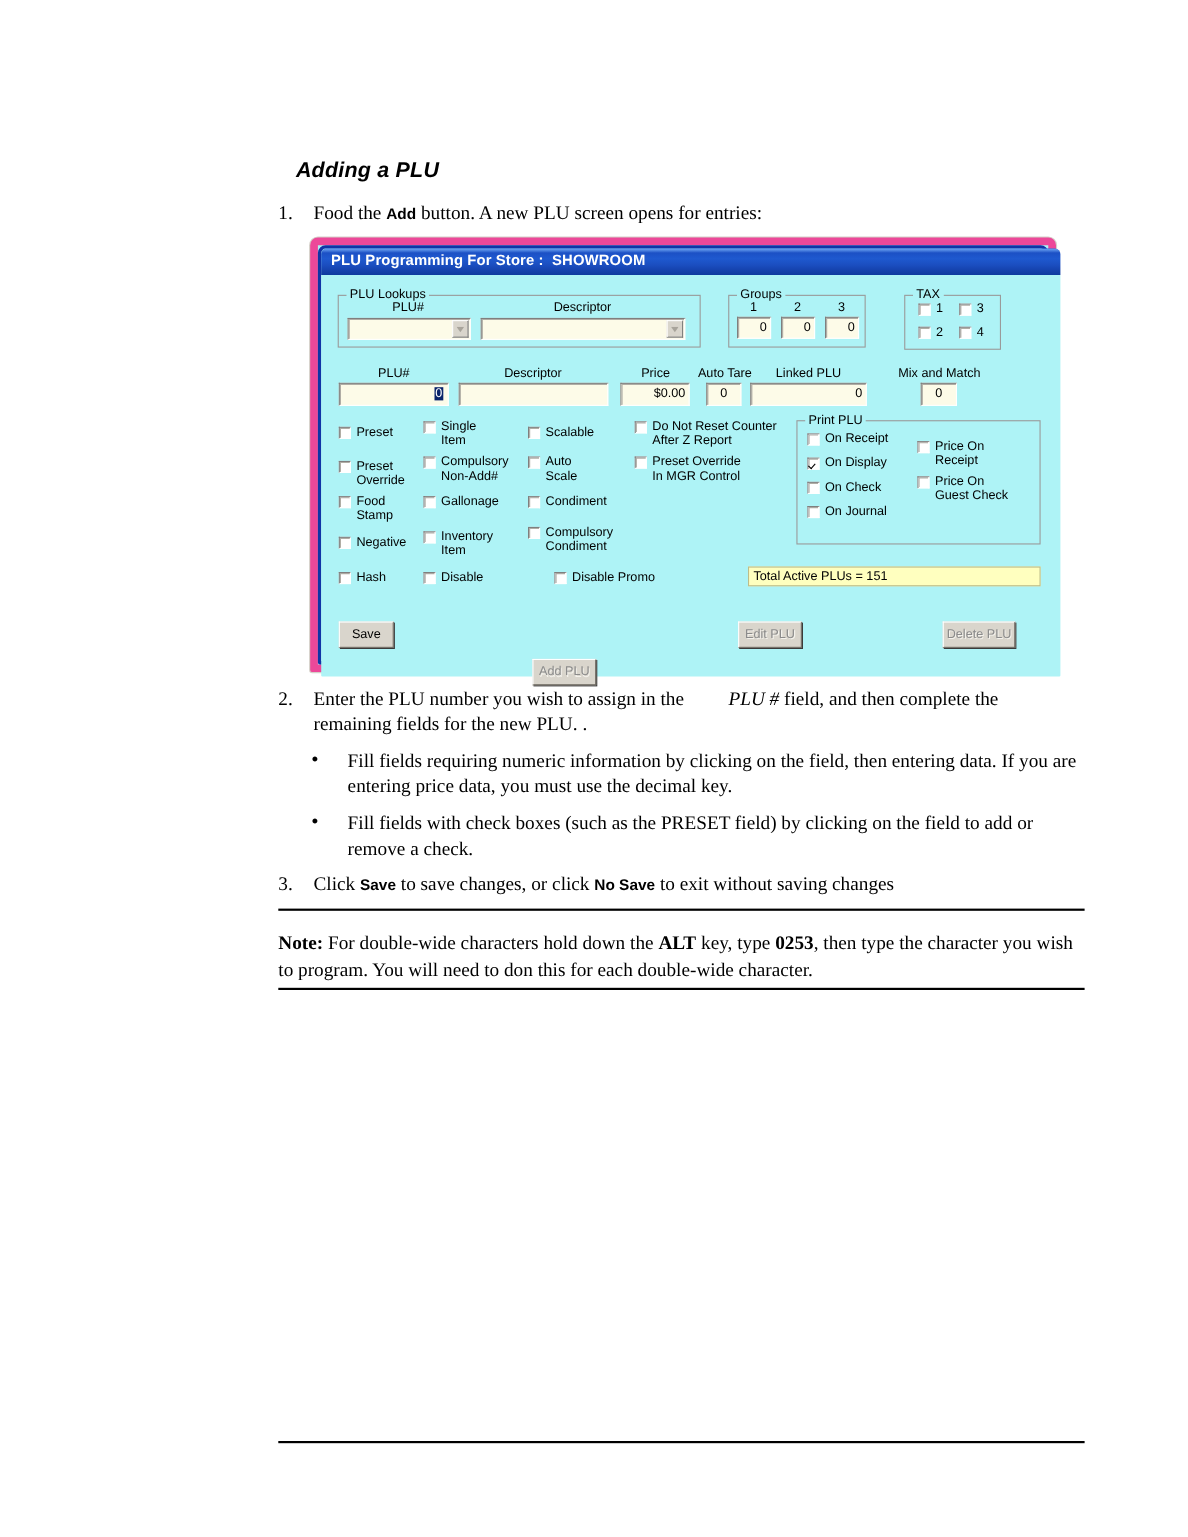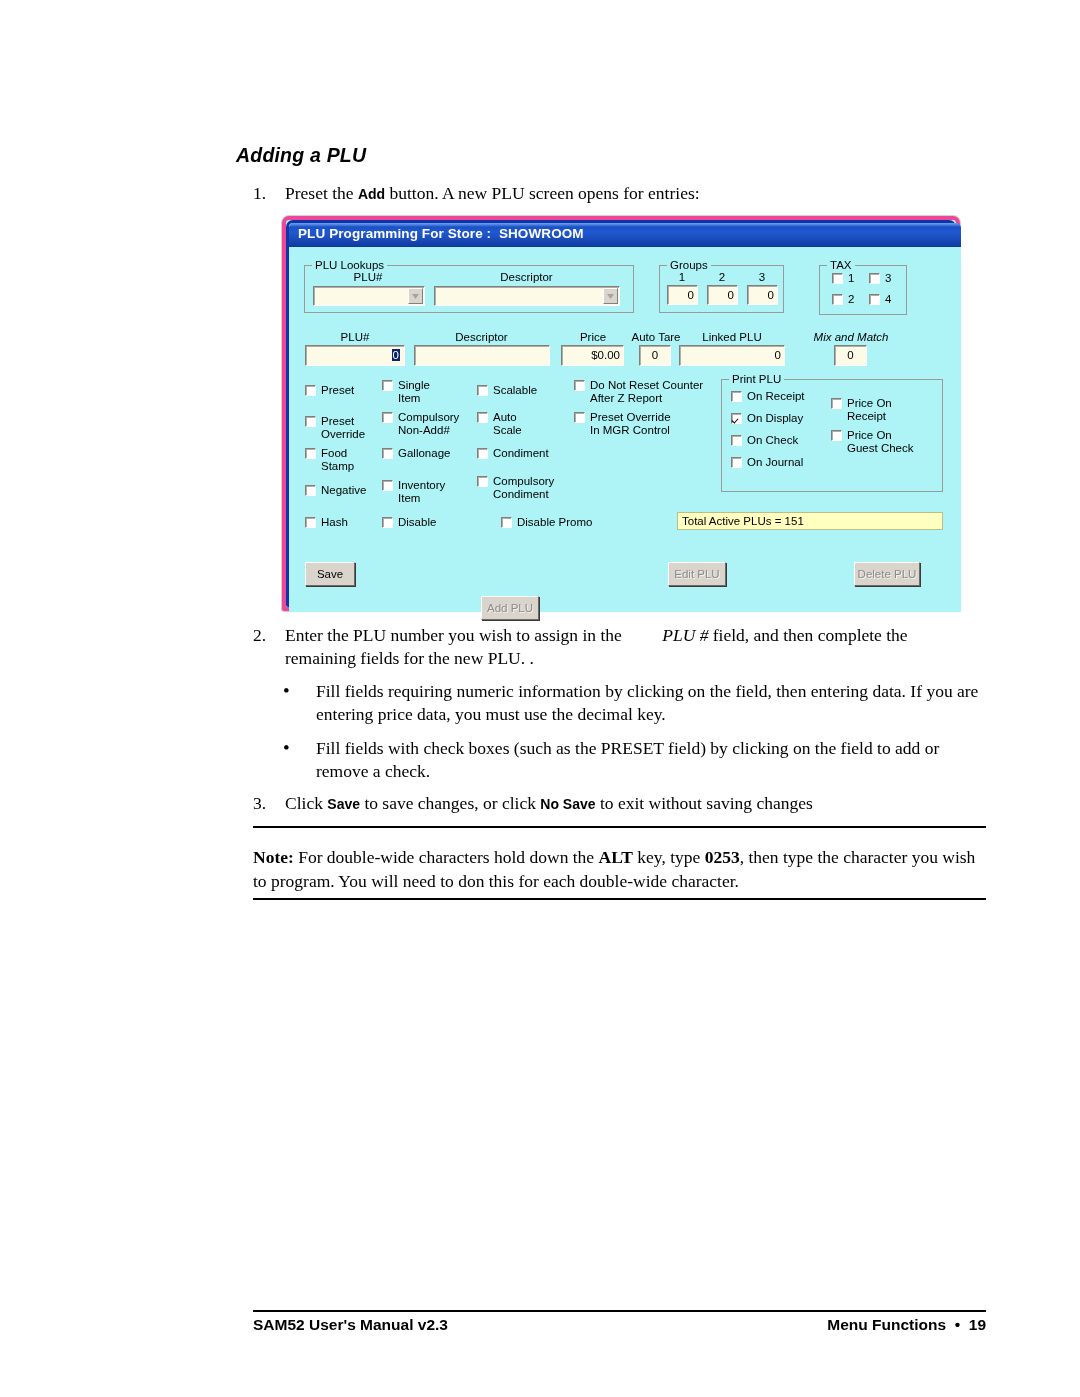--- a/index.html
+++ b/index.html
@@ -21,21 +21,21 @@
   .page {
     position: absolute;
     left: 0; top: 0;
     width: 1080px;
     height: 1397px;
   }
 
   
   .section-title {
     position: absolute;
-    left: 236px;
+    left: 269px;
     top: 144px;
     font-family: "Liberation Sans", sans-serif;
     font-weight: bold;
     font-style: italic;
     font-size: 19.5px;
     letter-spacing: 0.2px;
   }
 
   .step {
     position: absolute;
@@ -119,21 +119,21 @@
   .footer .right { white-space: pre; }
 
   
   .dialog {
     position: absolute;
     left: 282px;
     top: 216px;
     width: 678px;
     height: 395px;
     background: #aef3f6;
-    border: 4px solid #ec4899;
+    border: 7px solid #ec4899;
     box-sizing: border-box;
     border-radius: 7px 7px 2px 2px;
     box-shadow: 0 0 0 1px #d4d0c8;
   }
   .dialog-outline {
     position: absolute;
     left: 0; top: 0; right: 0; bottom: 0;
     border: 3px solid #1034a6;
     border-radius: 7px 7px 2px 2px;
     box-sizing: border-box;
@@ -325,21 +325,21 @@
 </style>
 </head>
 <body>
 
 <div class="page">
 
   <div class="section-title">Adding a PLU</div>
 
   <div class="step" style="left:253px; top:182px; width:733px;">
     <span class="num">1.</span>
-    <span class="txt"><span>Preset the </span><span class="sans-b">Add</span><span> button.  A new PLU screen opens for entries:</span></span>
+    <span class="txt"><span>Food the </span><span class="sans-b">Add</span><span> button.  A new PLU screen opens for entries:</span></span>
   </div>
 
   <div class="dialog">
     <div class="dialog-outline"></div>
 
     <div class="titlebar">
       <div class="tb-hl"></div>
       <div class="titlebar-text">PLU Programming For Store :  SHOWROOM</div>
     </div>
 
@@ -406,21 +406,21 @@
 
       <div class="flabel" style="left:273px; top:84px; width:62px;">Price</div>
       <div class="tinput" style="left:272px; top:98px; width:63px; height:21px;">$0.00</div>
 
       <div class="flabel" style="left:340px; top:84px; width:54px;">Auto Tare</div>
       <div class="tinput ctr" style="left:350px; top:98px; width:32px; height:21px;">0</div>
 
       <div class="flabel" style="left:388px; top:84px; width:110px;">Linked PLU</div>
       <div class="tinput" style="left:390px; top:98px; width:106px; height:21px;">0</div>
 
-      <div class="flabel" style="left:514px; top:84px; width:96px;font-style:italic;">Mix and Match</div>
+      <div class="flabel" style="left:514px; top:84px; width:96px;">Mix and Match</div>
       <div class="tinput ctr" style="left:545px; top:98px; width:33px; height:21px;">0</div>
 
       <div class="cbx" style="left:16px; top:137px; width:86px;">
         <span class="box"></span>
         <span class="lbl">Preset</span>
       </div>
       <div class="cbx" style="left:16px; top:168px; width:86px;">
         <span class="box"></span>
         <span class="lbl">Preset
 Override</span>
@@ -557,18 +557,14 @@
   <div class="step" style="left:253px; top:792px; width:733px;">
     <span class="num">3.</span>
     <span class="txt"><span>Click </span><span class="sans-b">Save</span><span> to save changes, or click </span><span class="sans-b">No Save</span><span> to exit without saving changes</span></span>
   </div>
 
   <div class="note-wrap">
     <div class="note-text"><b>Note:</b><span>  For double-wide characters hold down the </span><b>ALT</b><span> key, type </span><b>0253</b><span>, then type the character you wish to program.  You will need to don this for each double-wide character.</span></div>
   </div>
 
   <div class="footer-rule"></div>
-  <div class="footer">
-    <span class="left">SAM52 User's Manual v2.3</span>
-    <span class="right">Menu Functions  •  19</span>
-  </div>
 
 </div>
 
 </body></html>

